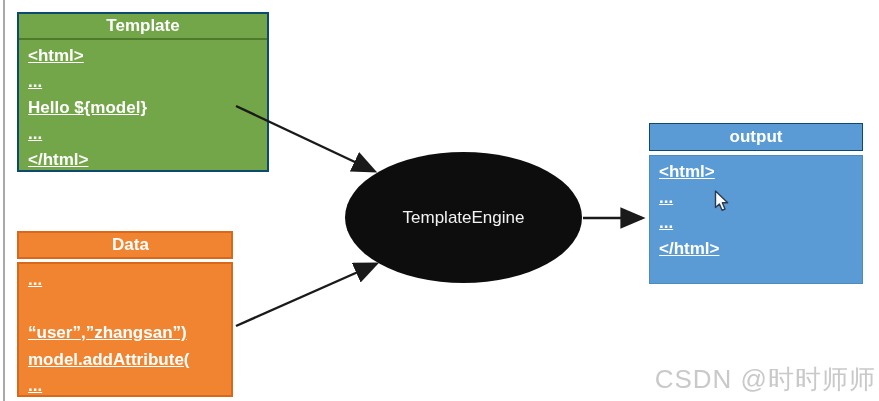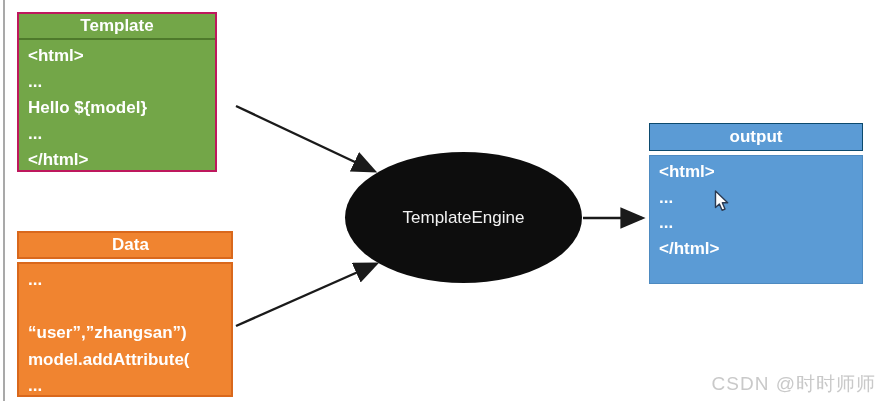--- a/index.html
+++ b/index.html
@@ -25,32 +25,33 @@
     text-align: center;
     display: flex;
     align-items: center;
     justify-content: center;
   }
   .box-body {
     color: #ffffff;
     font-weight: bold;
     font-size: 17px;
     padding: 3px 0 0 9px;
+    text-decoration: underline;
   }
   .code-line {
     line-height: 26px;
     min-height: 26px;
     white-space: pre;
   }
   
   .green-box {
     left: 17px; top: 12px;
-    width: 200px; height: 160px;
+    width: 252px; height: 160px;
     background: #73a648;
-    border: 2px solid #be185d;
+    border: 2px solid #0c4a6e;
   }
   .green-box .box-header {
     height: 26px;
     border-bottom: 2px solid #4e7a2b;
   }
   
   .orange-header {
     left: 17px; top: 231px;
     width: 216px; height: 28px;
     background: #f08430;
@@ -97,21 +98,21 @@
     left: 0; top: 0;
     pointer-events: none;
   }
   .cursor-svg {
     position: absolute;
     left: 714px; top: 190px;
   }
   .watermark {
     position: absolute;
     right: 3px; bottom: 4px;
-    font-size: 19px;
+    font-size: 26px;
     color: #c9c9c9;
     letter-spacing: 1px;
     white-space: nowrap;
   }
 </style>
 </head>
 <body>
 
 <div class="canvas">
 

